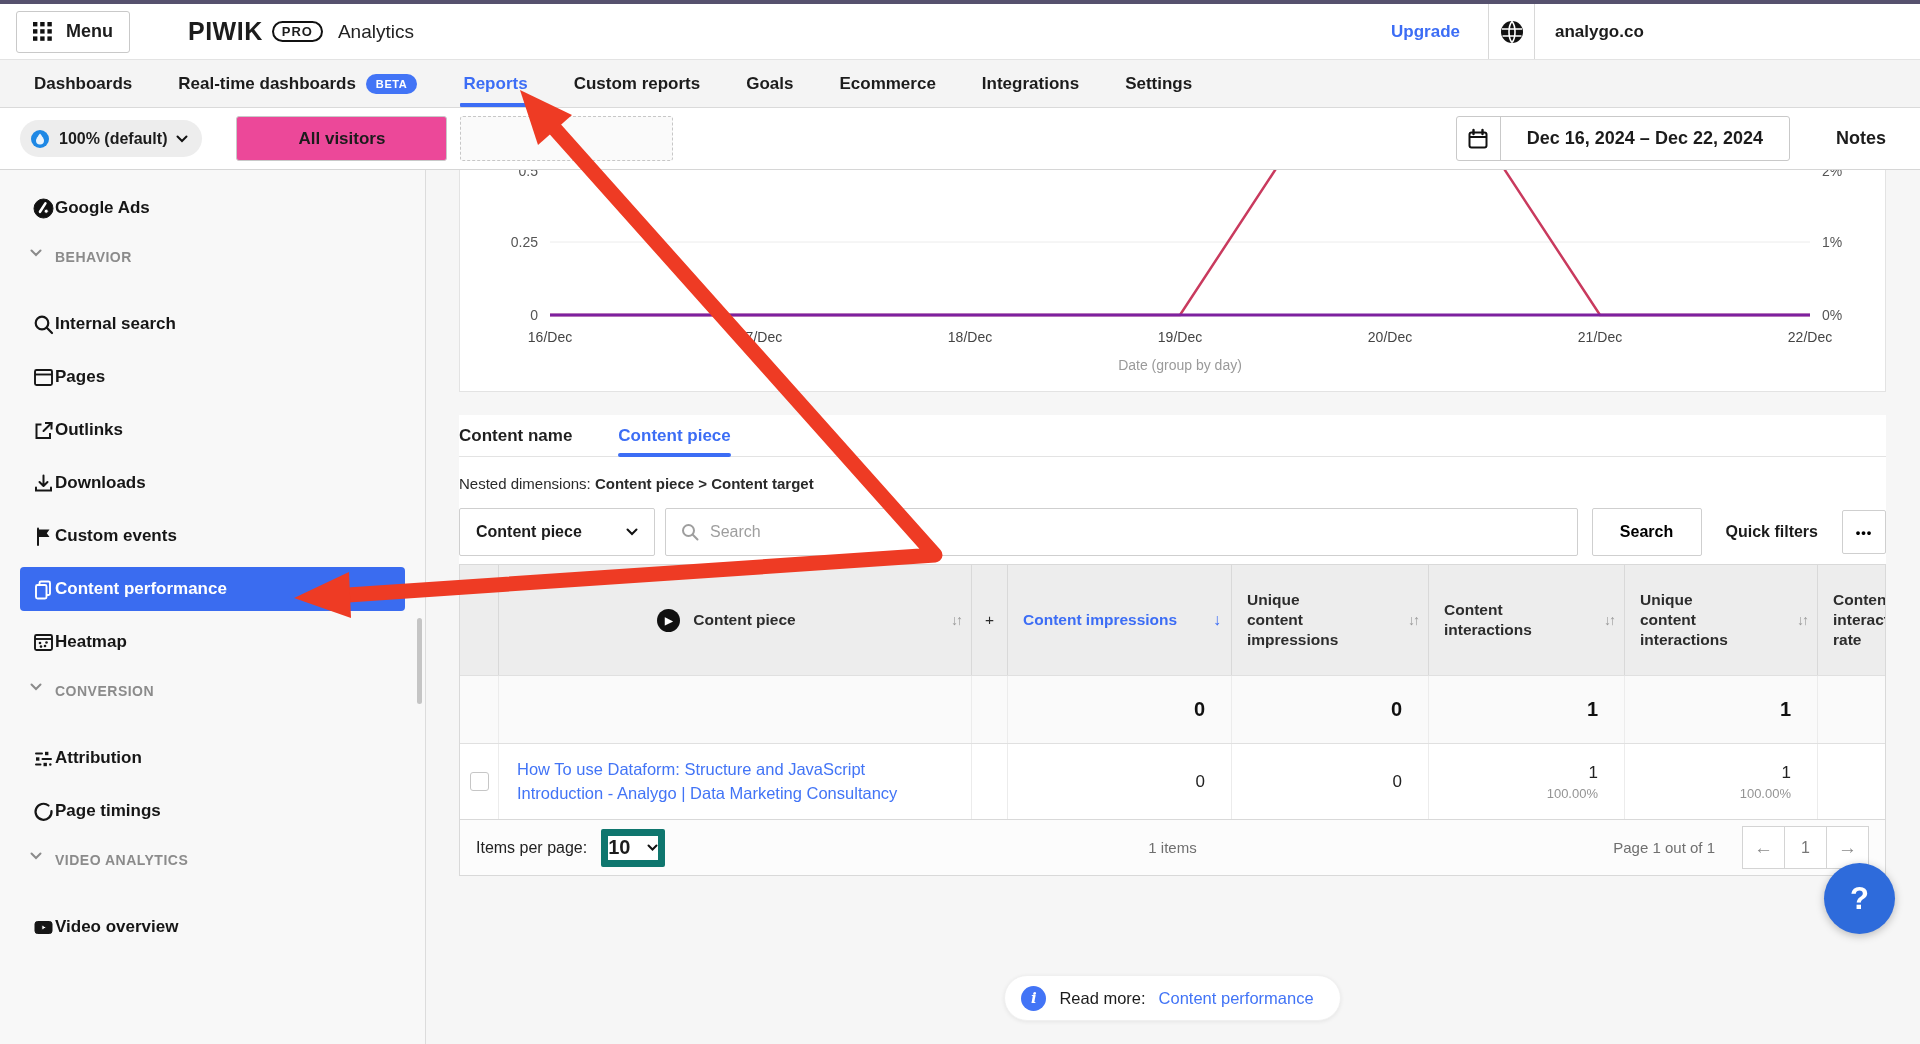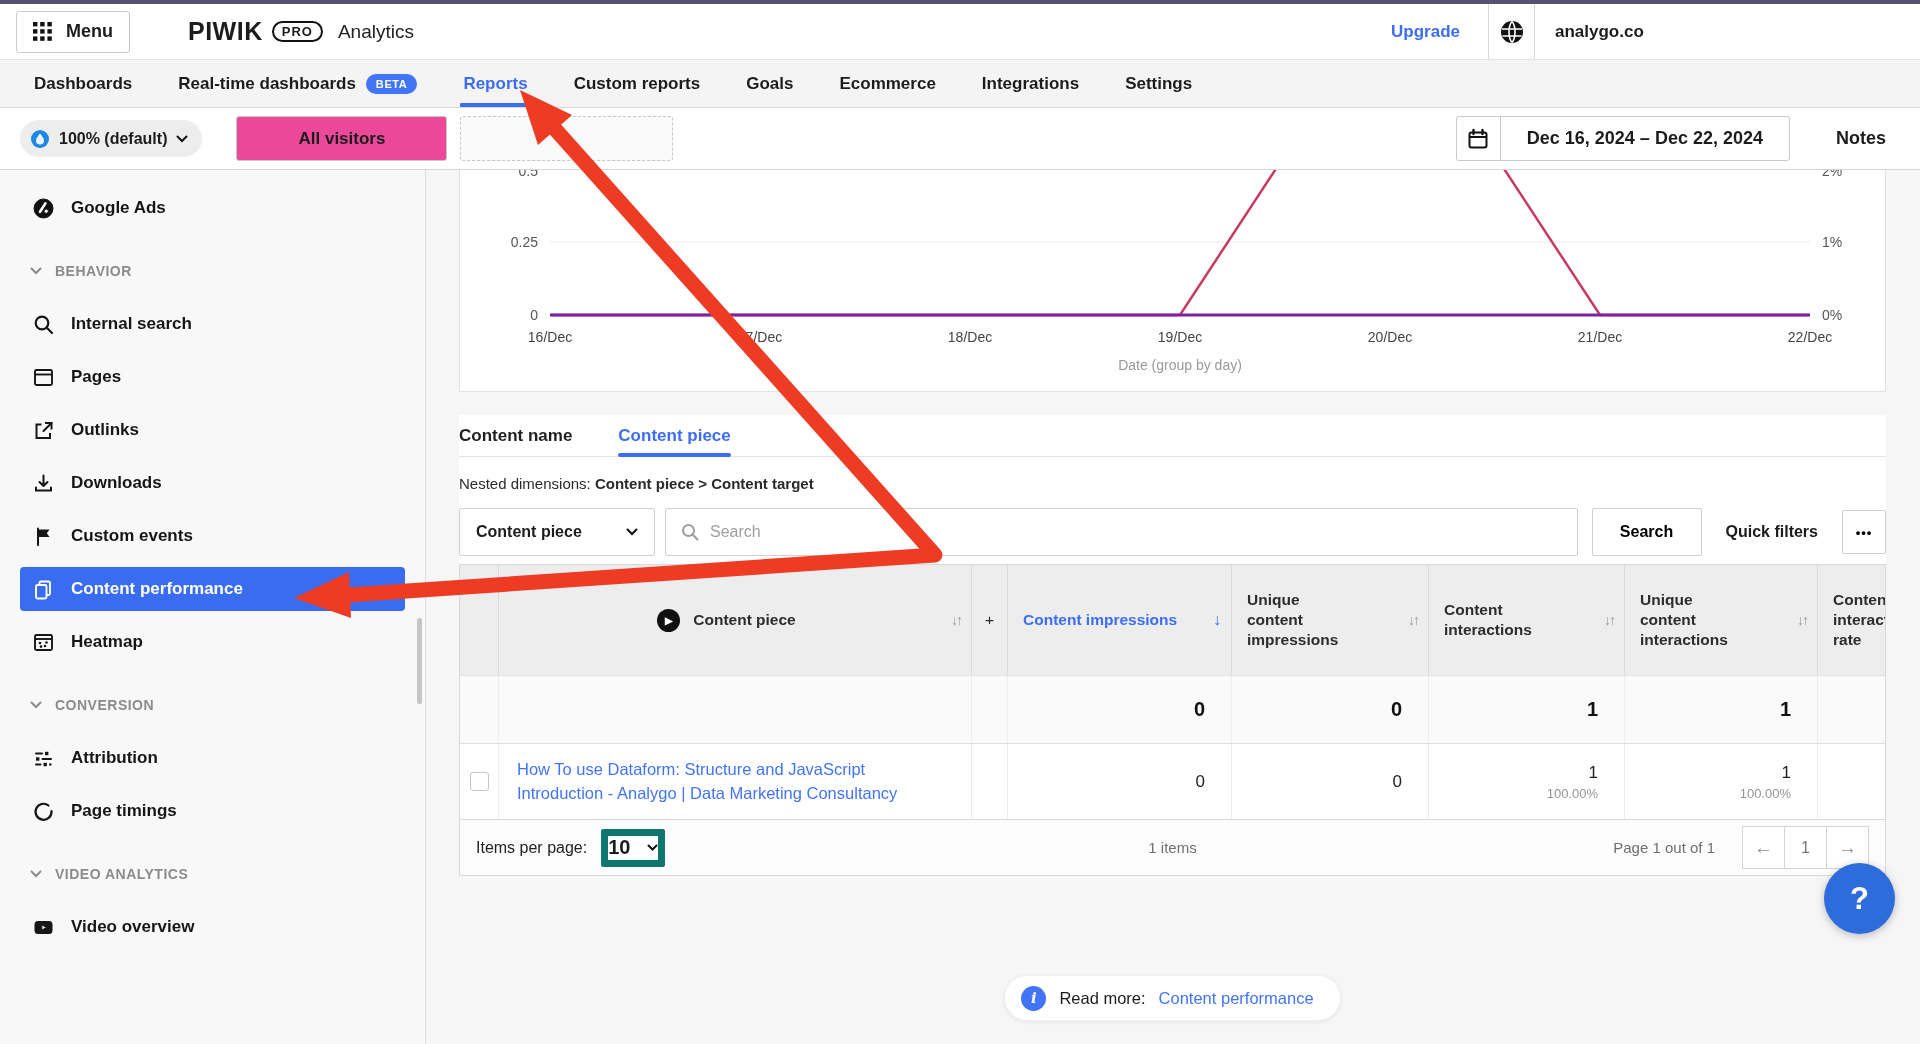--- a/index.html
+++ b/index.html
@@ -48,25 +48,25 @@
   .filter-right { margin-left:auto; display:flex; align-items:center; margin-right:34px; }
   .date-box { display:flex; height:45px; border:1px solid #c9c9c9; border-radius:3px; background:#fff; overflow:hidden; cursor:pointer; }
   .date-ic { width:44px; display:flex; align-items:center; justify-content:center; border-right:1px solid #c9c9c9; }
   .date-txt { display:flex; align-items:center; padding:0 26px; font-size:18px; font-weight:700; }
   .notes { margin-left:46px; font-size:18px; font-weight:700; cursor:pointer; }
 
   
   .sidebar { position:absolute; top:170px; bottom:0; left:0; width:426px; background:#f8f8f8;
              border-right:1px solid #dcdcdc; padding-top:16px; display:flex; flex-direction:column; z-index:4; }
   .sb-item { height:44px; margin:0 20px 9px 20px; border-radius:4px; display:flex; align-items:center;
-             gap:16px; padding-left:12px; font-size:17px; font-weight:600; color:#161616; cursor:pointer; }
+             padding-left:12px; font-size:17px; font-weight:600; color:#161616; cursor:pointer; }
   .sb-item.active { background:#3a6cf0; color:#fff; }
   .sb-item.active svg { stroke:#fff; }
   .sb-item svg { stroke:#161616; }
-  .sb-sec { height:44px; margin:10px 20px 9px 20px; display:flex; align-items:center; gap:13px; padding-left:10px;
+  .sb-sec { height:44px; margin:10px 20px 9px 20px; display:flex; gap:13px; padding-left:10px;
             font-size:14px; font-weight:700; letter-spacing:.5px; color:#8b8b8b; cursor:pointer; }
   .sb-scrollthumb { position:absolute; right:3px; top:448px; width:5px; height:86px; background:#c5c5c5; border-radius:3px; }
 
   
   .main { position:absolute; top:170px; bottom:0; left:426px; right:0; background:#f6f6f6; overflow:hidden; z-index:1; }
 
   .chart-card { position:absolute; top:0; left:33px; right:34px; height:222px; background:#fff;
                 border:1px solid #e3e3e3; border-top:none; overflow:hidden; }
 
   .content-card { position:absolute; top:245px; left:33px; right:34px; background:#fff; padding-bottom:0; }

